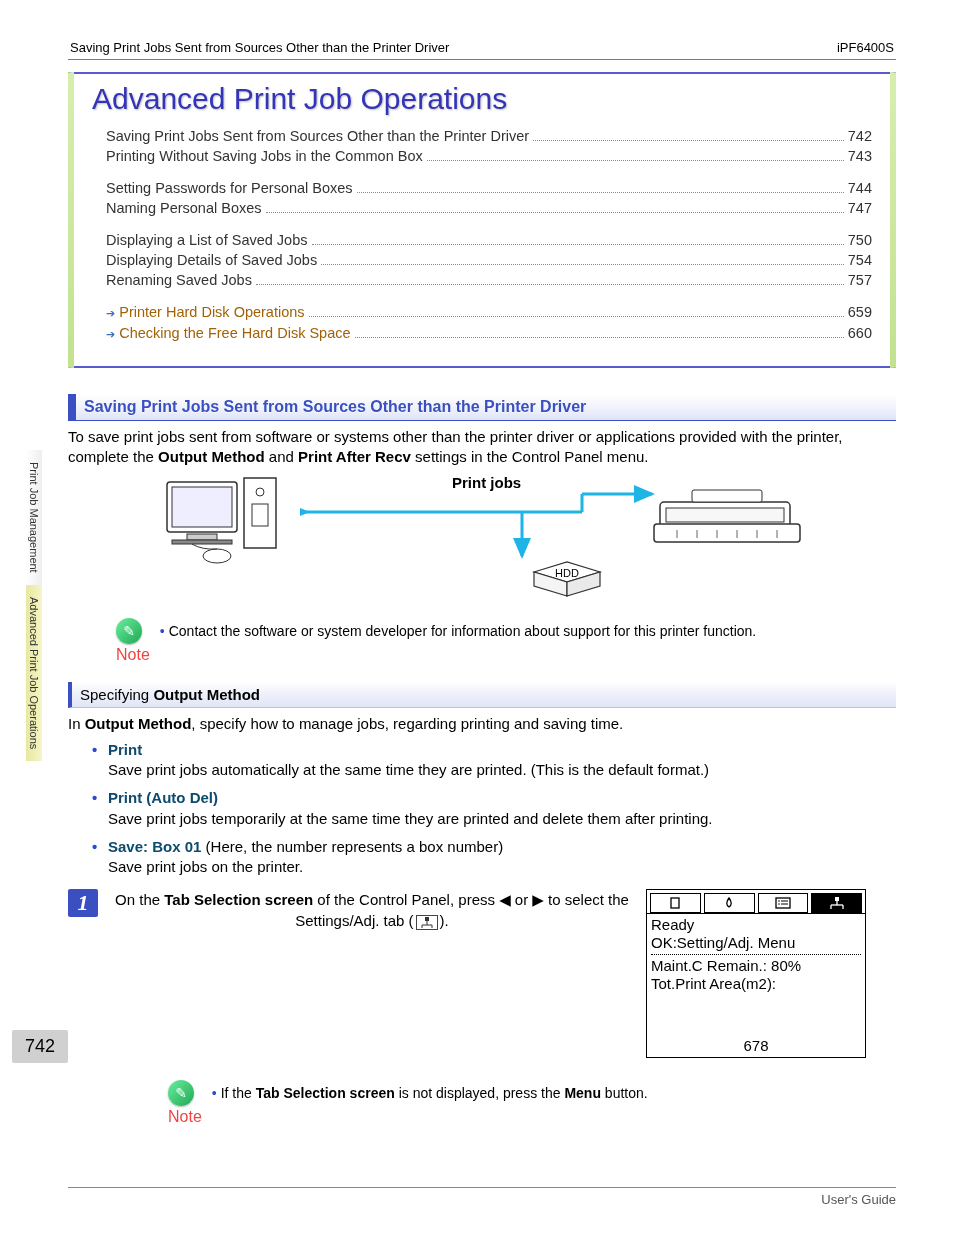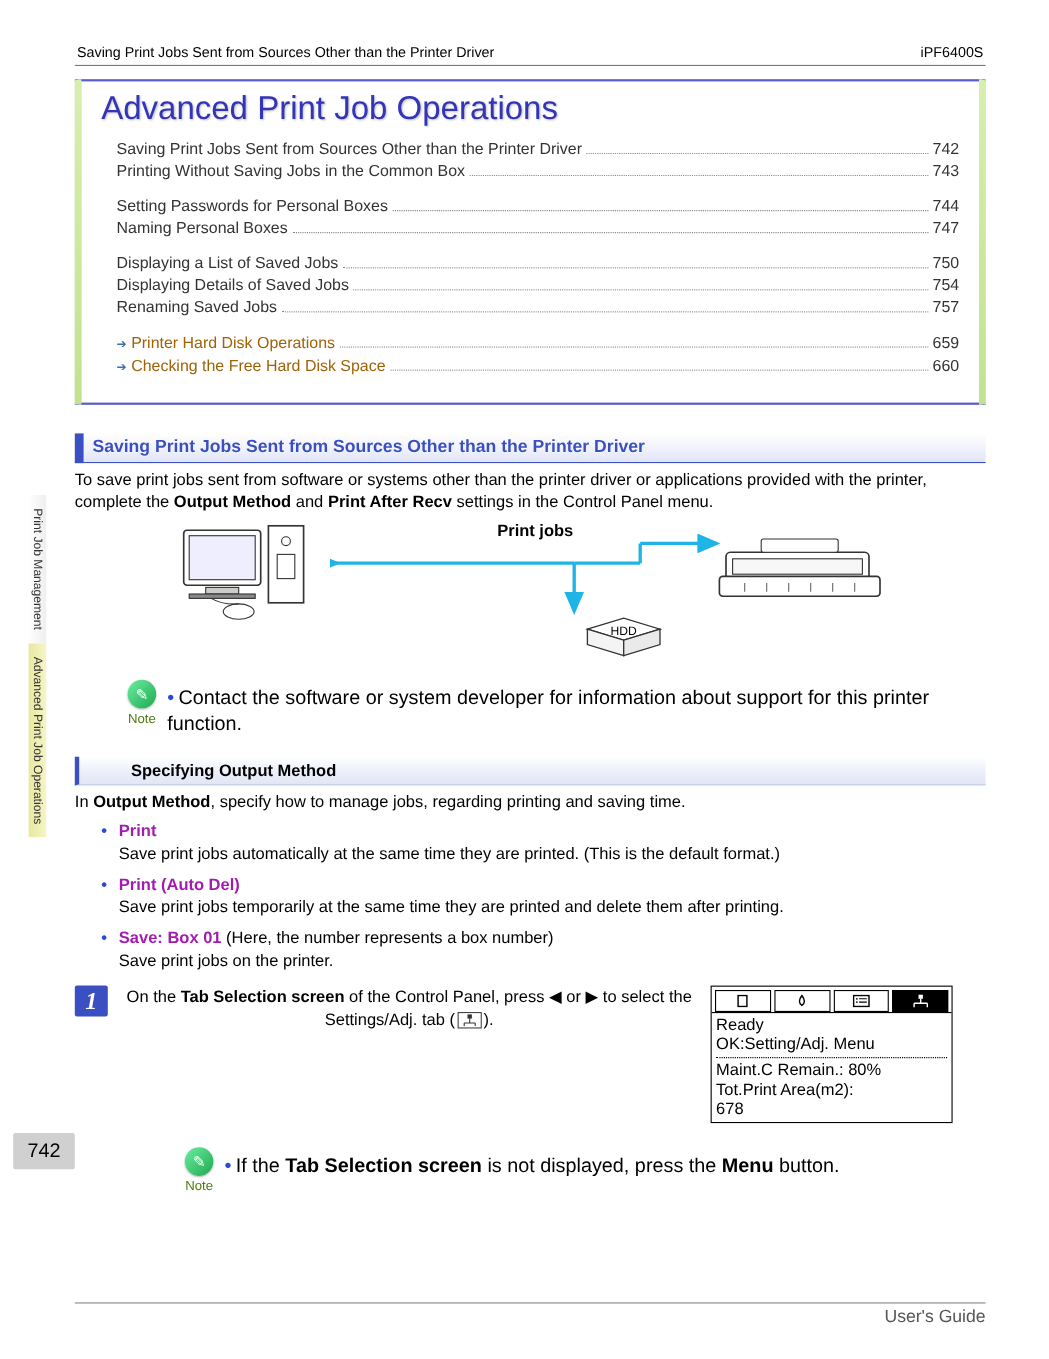--- a/index.html
+++ b/index.html
@@ -115,43 +115,43 @@
   }
   .note-icon-col { text-align:center; }
   .note-icon {
     width:26px; height:26px;
     background: linear-gradient(135deg,#6aeea0,#1fa850);
     border-radius:50%;
     display:flex; align-items:center; justify-content:center;
     color:#fff; font-size:14px;
     box-shadow: 0 1px 2px rgba(0,0,0,0.3);
   }
-  .note-label { color:#4d7c0f; font-size:12px; margin-top:2px;}
-  .note-text { font-size:18px; line-height:1.35; margin-top:4px;}
+  .note-label { color:#ef4444; font-size:16px; margin-top:2px;}
+  .note-text { font-size:14px; line-height:1.35; margin-top:4px;}
   .note-bullet {color:#2a4bd0; margin-right:4px;}
 
   .subhead-bar {
     margin-top: 18px;
     border-left: 4px solid #3a50c2;
     background: linear-gradient(#fff,#edf0fa 50%,#e1e6f6);
     border-bottom:1px solid #b9c2e6;
     padding: 4px 8px;
     font-size: 15px;
   }
-  .subhead-bar .plain { font-weight:bold;margin-left:39px; }
+  .subhead-bar .plain { font-weight:normal; }
   .subhead-bar b { font-weight:bold; }
 
   .bullet-list { margin: 6px 0 0 24px; }
   .bullet-item { position:relative; padding-left:16px; margin-bottom:8px; line-height:1.35;}
   .bullet-item::before {
     content:"•";
     position:absolute; left:0; top:0;
     color:#2a4bd0; font-weight:bold;
   }
-  .bullet-item .lead { color:#a21caf; font-weight:bold;}
+  .bullet-item .lead { color:#0c4a6e; font-weight:bold;}
   .bullet-item .detail { display:block; }
 
   .step-row {
     display:flex;
     align-items:flex-start;
     gap:14px;
     margin-top:12px;
   }
   .step-num {
     min-width:30px; height:28px;
@@ -189,21 +189,21 @@
   }
   .lcd-tab {
     flex:1; height:20px;
     border:1.5px solid #000;
     display:flex; align-items:center; justify-content:center;
     font-size:12px;
   }
   .lcd-tab.sel { background:#000; color:#fff;}
   .lcd-body { padding:2px 4px 2px 4px;}
   .lcd-dotted { border-top:1.5px dotted #000; margin:2px 0;}
-  .lcd-right { text-align:left;}
+  .lcd-right { text-align:center;margin-top:44px;}
 
   .side-tabs {
     position:absolute;
     left:26px; top:450px;
     width:20px;
   }
   .side-tab {
     writing-mode: vertical-rl;
     font-size:11px;
     padding:12px 2px;
@@ -224,21 +224,21 @@
     border-radius:2px;
   }
   .footer {
     position:absolute;
     left:68px;
     width:828px;
     bottom:28px;
     border-top:1px solid #888;
     padding-top:4px;
     text-align:right;
-    font-size:16px;
+    font-size:13px;
     color:#555;
   }
 </style>
 </head>
 <body>
 
 <div class="side-tabs">
   <div class="side-tab a">Print Job Management</div>
   <div class="side-tab b">Advanced Print Job Operations</div>
 </div>

